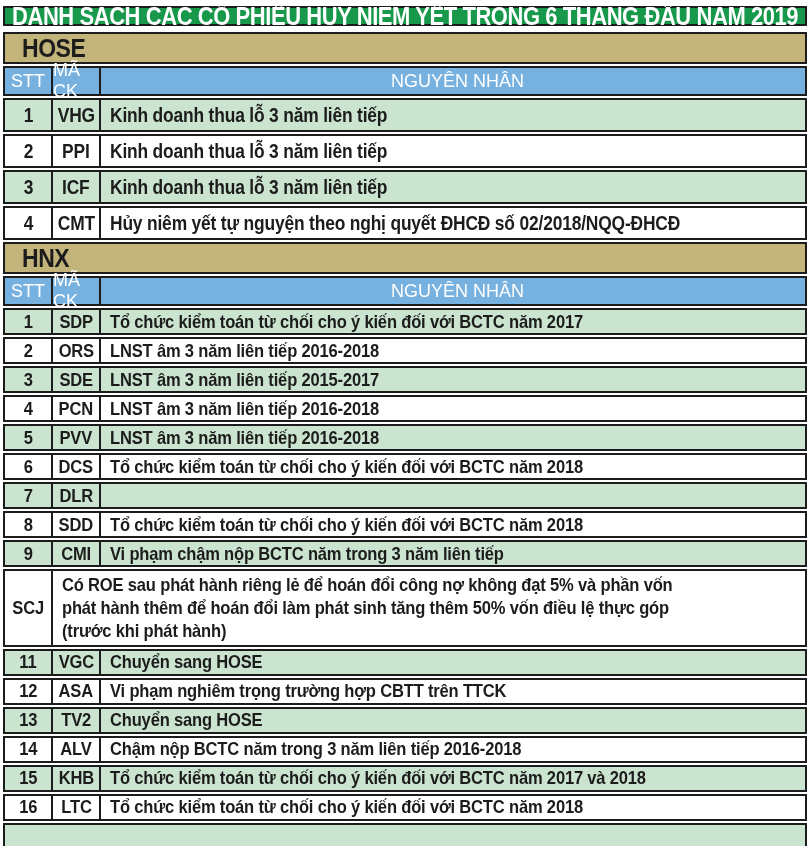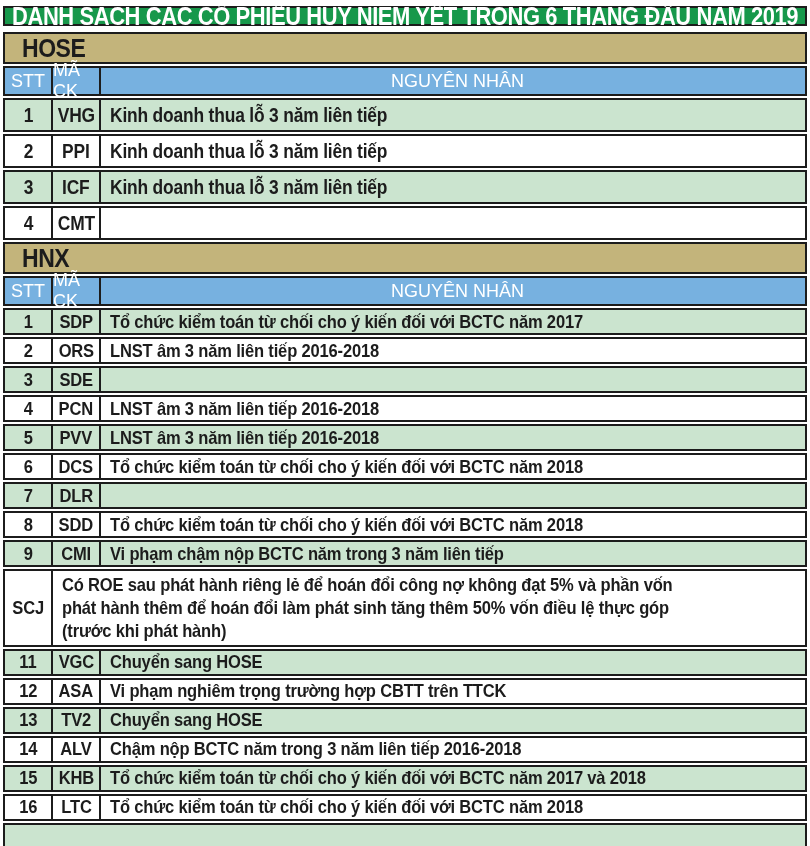--- a/index.html
+++ b/index.html
@@ -105,20 +105,23 @@
           <span class="txt" style="transform: scaleX(0.87);">Kinh doanh thua lỗ 3 năm liên tiếp</span>
         </div>
       </div>
       <div class="row data hose white">
         <div class="cell c0">
           <span class="txt">4</span>
         </div>
         <div class="cell c1">
           <span class="txt">CMT</span>
         </div>
+        <div class="cell c2">
+          <span class="txt" style="transform: scaleX(0.87);">Hủy niêm yết tự nguyện theo nghị quyết ĐHCĐ số 02/2018/NQQ-ĐHCĐ</span>
+        </div>
       </div>
       <div class="band">
         <span class="band-txt">HNX</span>
       </div>
       <div class="row header">
         <div class="cell c0">STT</div>
         <div class="cell c1">MÃ CK</div>
         <div class="cell c2">NGUYÊN NHÂN</div>
       </div>
       <div class="row data hnx green">
@@ -142,20 +145,23 @@
         <div class="cell c2">
           <span class="txt" style="transform: scaleX(0.87);">LNST âm 3 năm liên tiếp 2016-2018</span>
         </div>
       </div>
       <div class="row data hnx green">
         <div class="cell c0">
           <span class="txt">3</span>
         </div>
         <div class="cell c1">
           <span class="txt">SDE</span>
+        </div>
+        <div class="cell c2">
+          <span class="txt" style="transform: scaleX(0.87);">LNST âm 3 năm liên tiếp 2015-2017</span>
         </div>
       </div>
       <div class="row data hnx white">
         <div class="cell c0">
           <span class="txt">4</span>
         </div>
         <div class="cell c1">
           <span class="txt">PCN</span>
         </div>
         <div class="cell c2">

